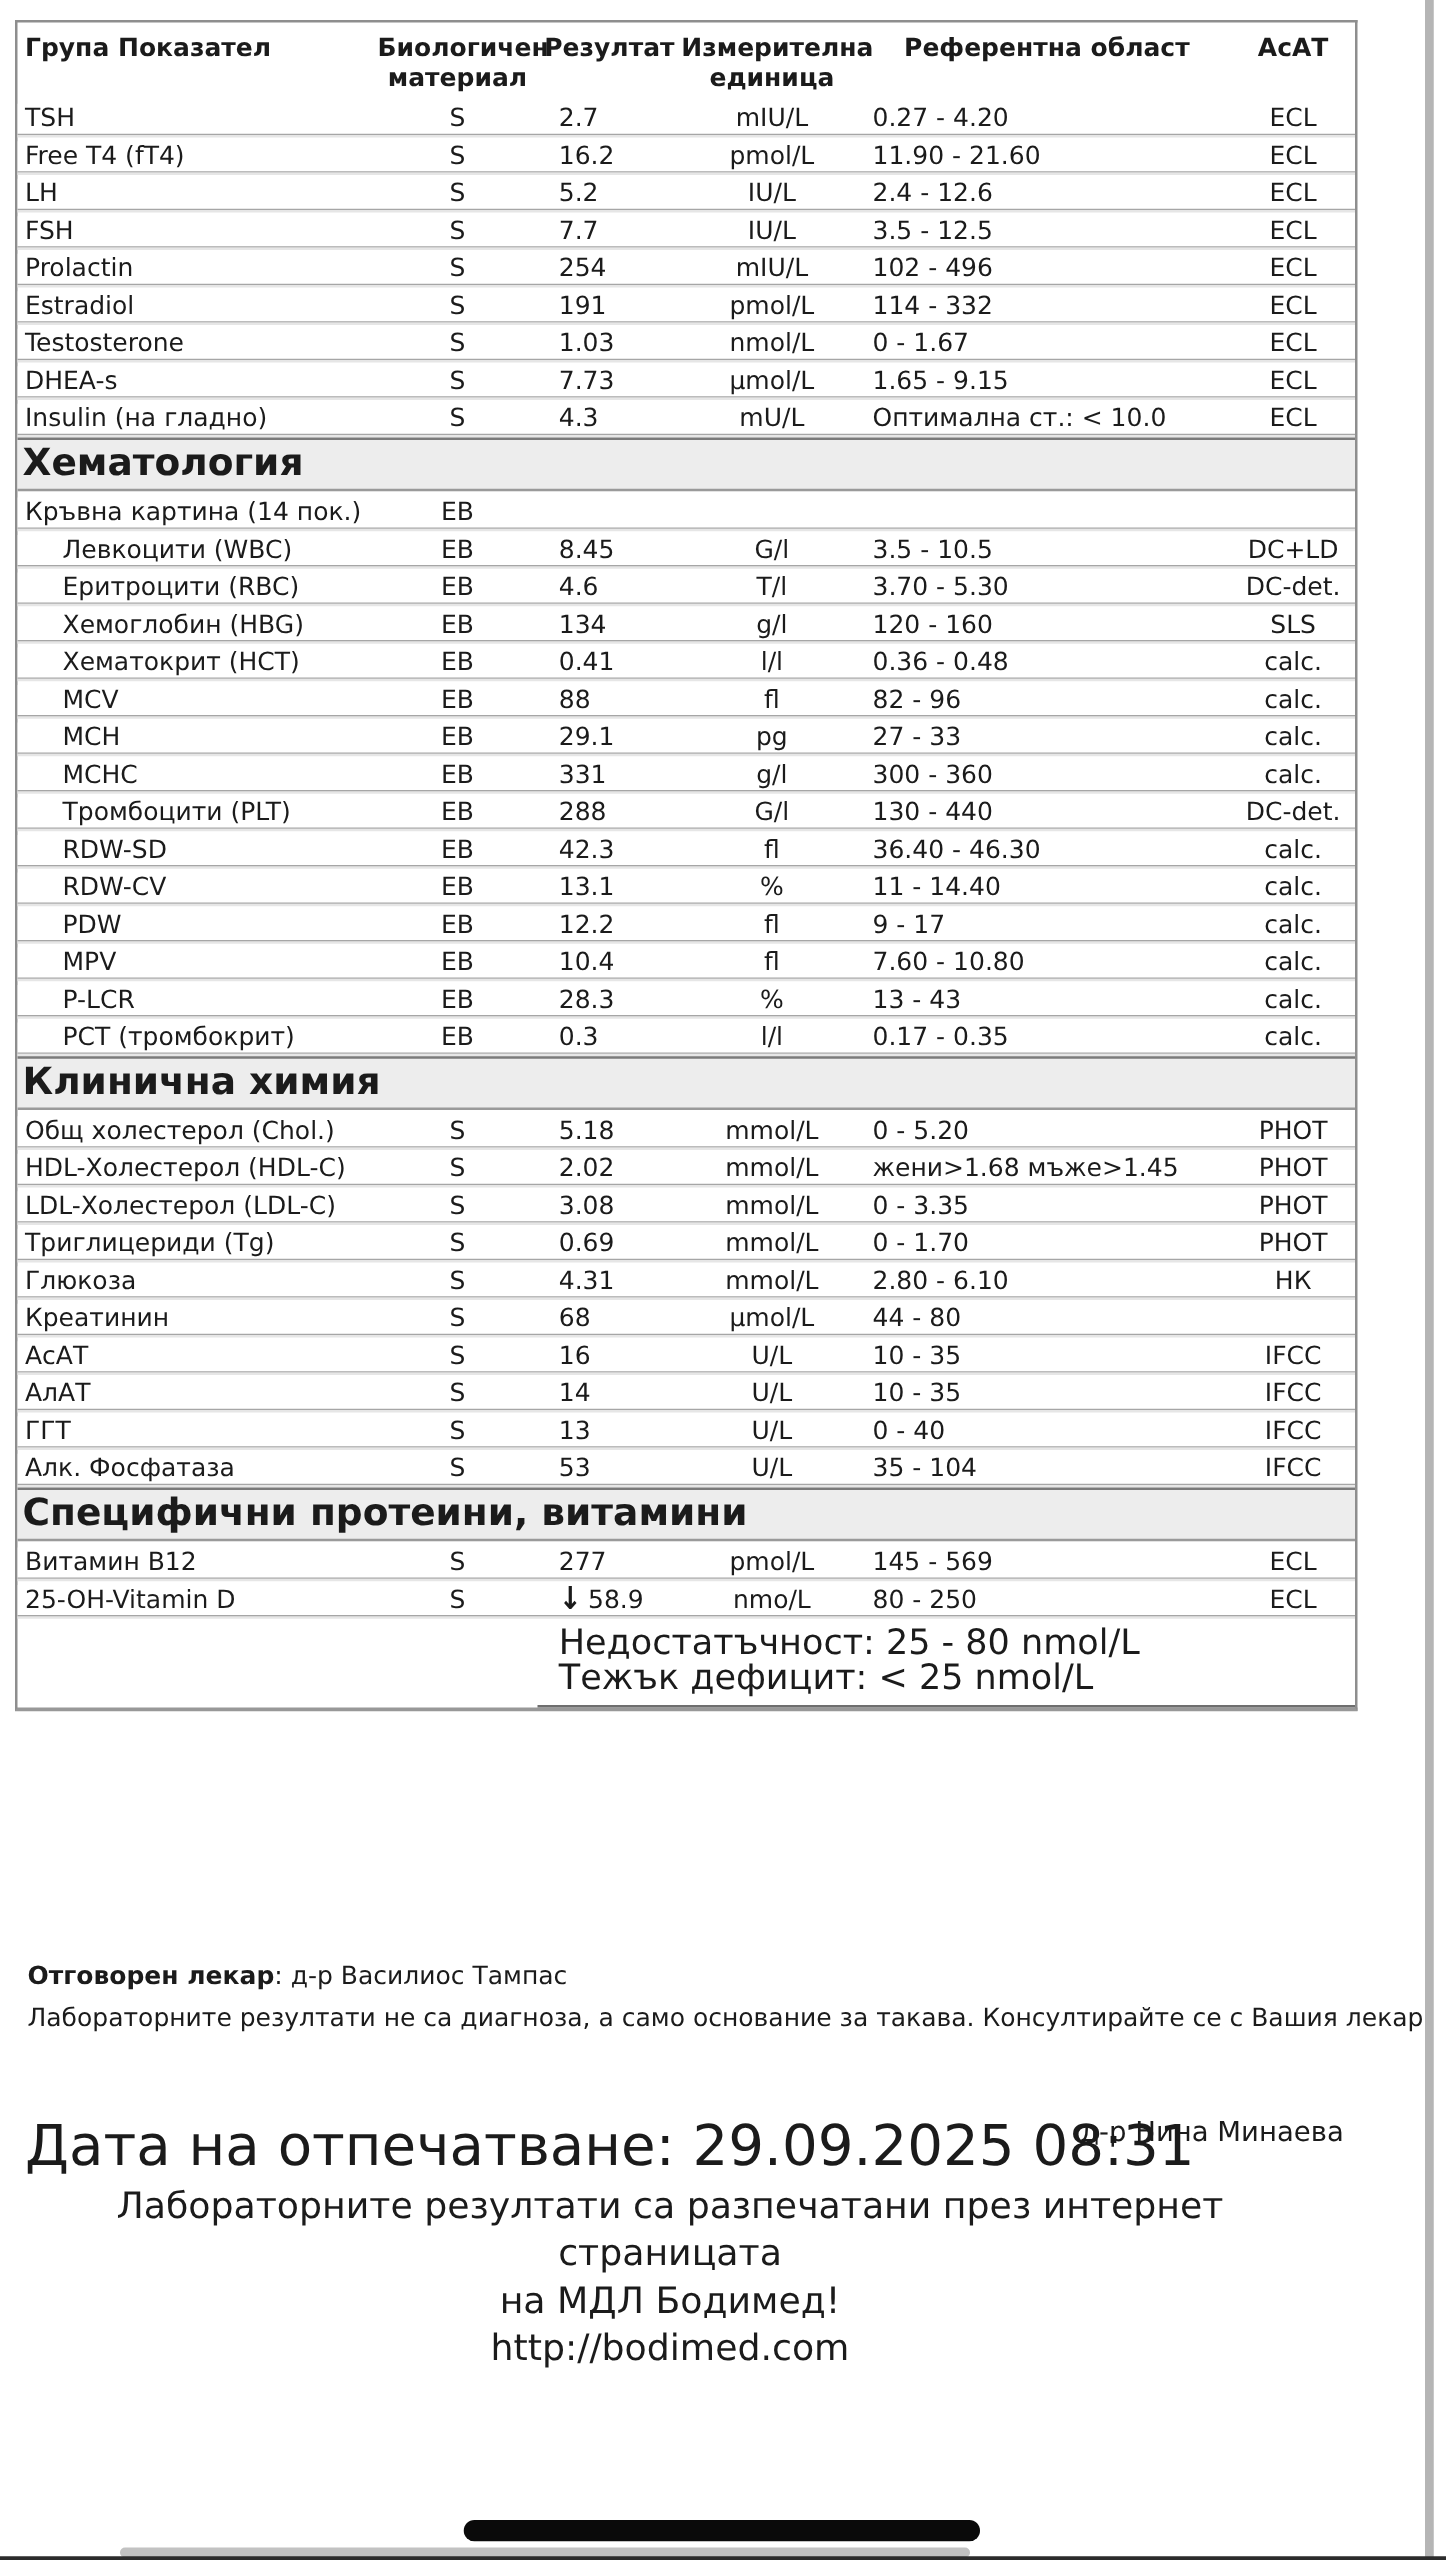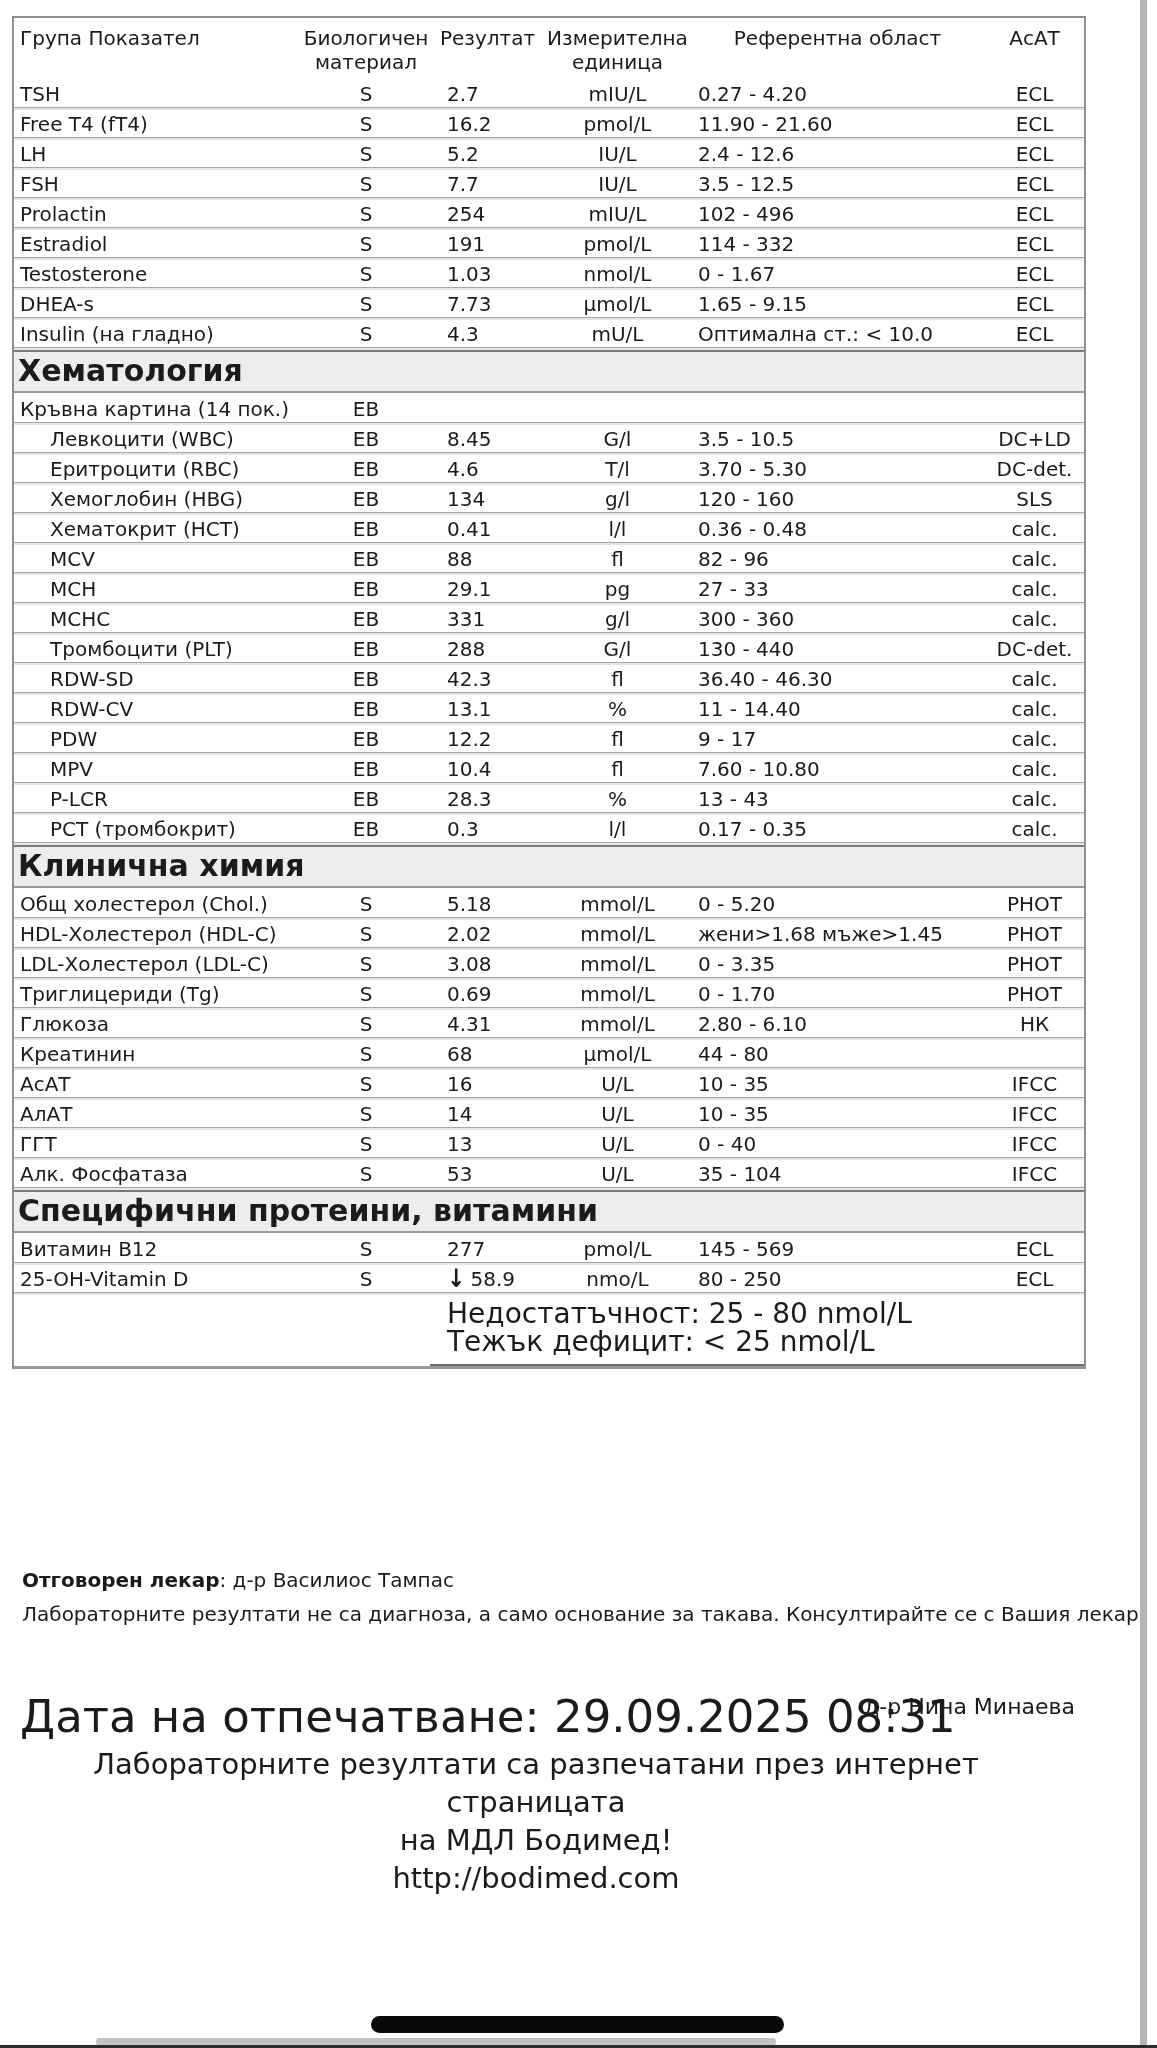--- a/index.html
+++ b/index.html
@@ -8,21 +8,21 @@
     background:#ffffff;color:#1b1b1b;
     font-family:"DejaVu Sans", sans-serif;
   }
   
   .report{
     position:absolute;left:12px;top:16px;width:1074px;
     border:2px solid #8e8e8e;border-bottom:3px solid #989898;
     background:#fff;box-sizing:border-box;
   }
   .grid{display:grid;grid-template-columns:288px 128px 115px 145px 295px 1fr;}
-  .thead{padding:8px 0 4px;font-weight:400;font-size:20px;line-height:24px;}
+  .thead{padding:8px 0 4px;font-weight:700;font-size:20px;line-height:24px;}
   .thead .hc{text-align:center;}
   .thead .hc.first{text-align:left;padding-left:6px;}
   .band{
     border-top:2px solid #7a7a7a;border-bottom:2px solid #9a9a9a;
     background:#ededed;padding:1px 0 2px 4px;
     font-size:30px;font-weight:700;line-height:36px;
     margin-top:2px;
   }
   .trow{
     height:26px;line-height:26px;margin-top:3px;

